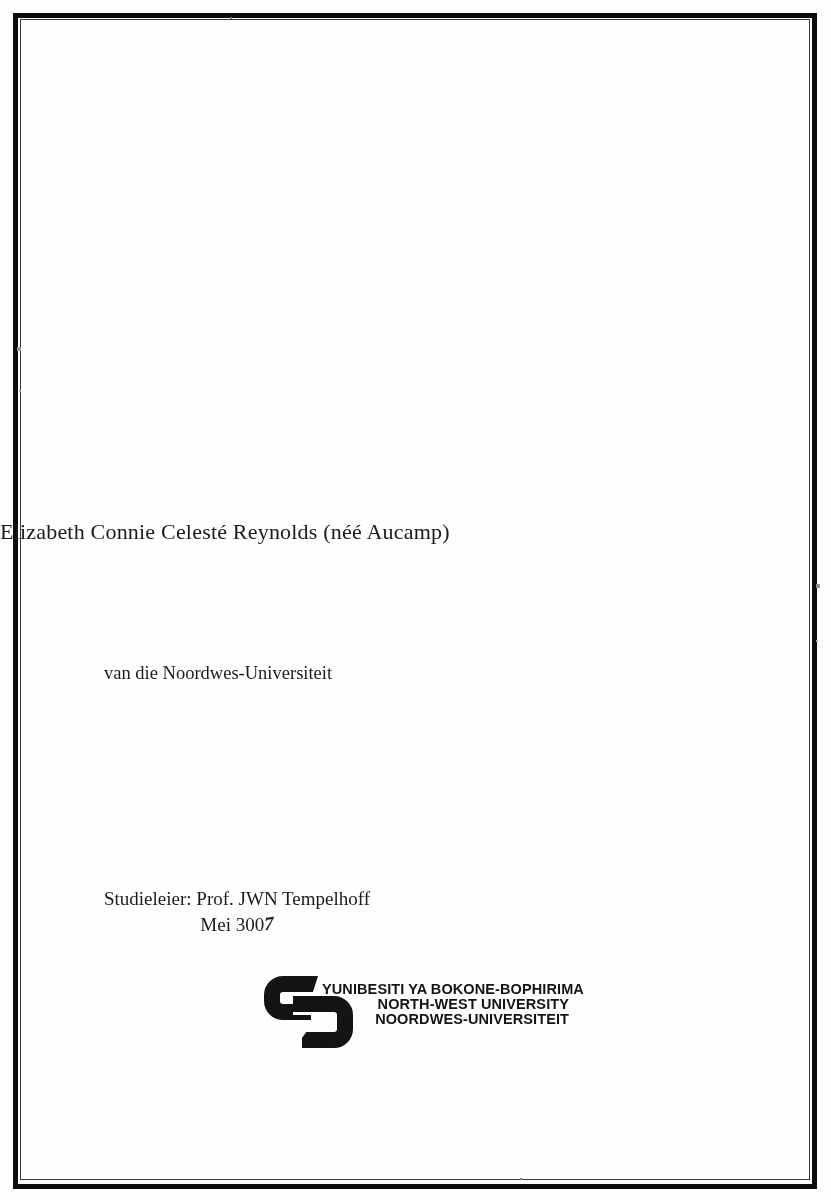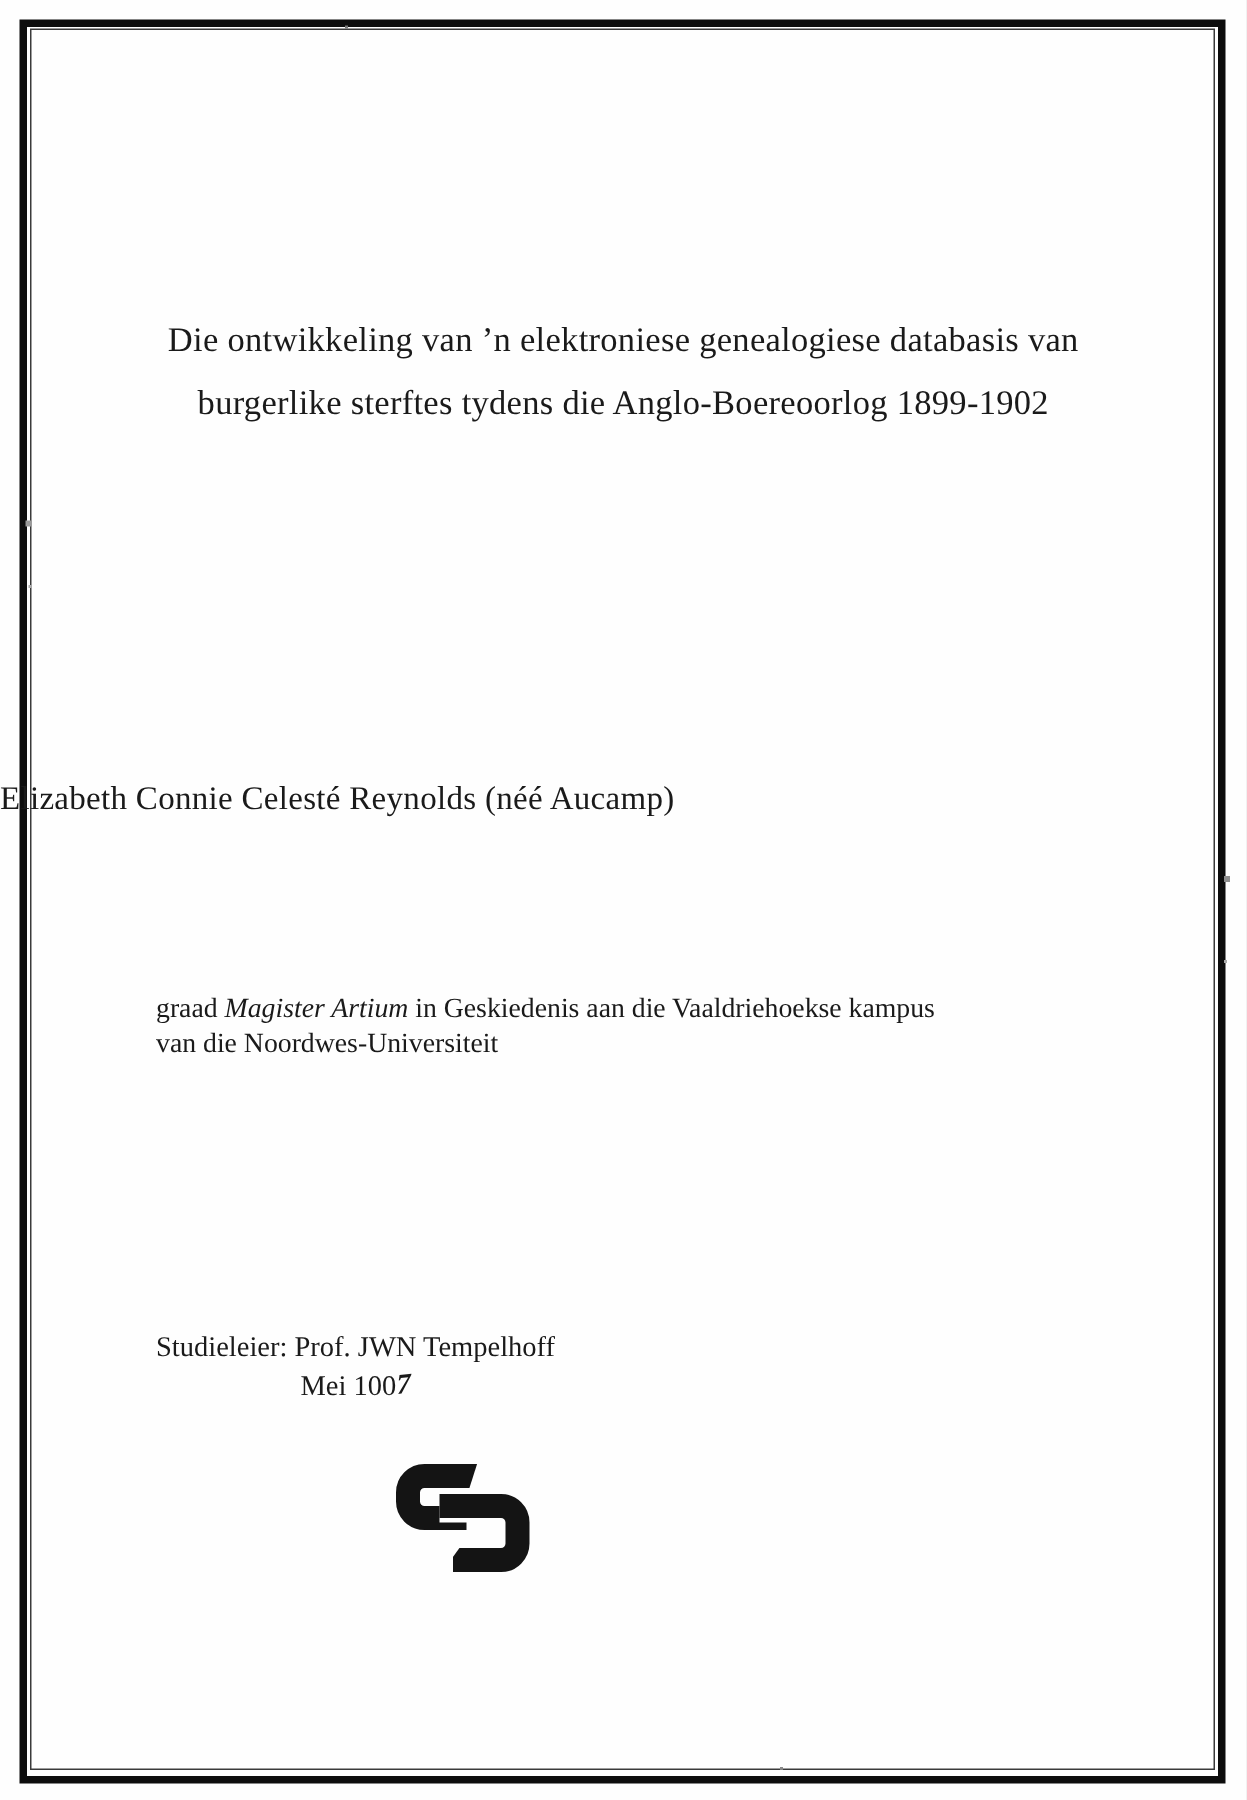--- a/index.html
+++ b/index.html
@@ -112,46 +112,46 @@
 </style>
 </head>
 <body>
 
 <div class="page">
 
   <div class="frame-outer"></div>
   <div class="frame-inner"></div>
   <div class="specks"></div>
 
-  <div class="title-block">
-    <div>Die ontwikkeling van ’n elektroniese genealogiese databasis van</div>
-    <div>burgerlike sterftes tydens die Anglo-Boereoorlog 1899-1902</div>
-  </div>
 
 
   <div class="author-line">Elizabeth Connie Celesté Reynolds (néé Aucamp)</div>
 
   <div class="submission-block">
-    <div><span>graad </span><span class="italic">Magister Artium</span><span> in Geskiedenis aan die Vaaldriehoekse kampus</span></div>
     <div>van die Noordwes-Universiteit</div>
   </div>
 
   <div class="footer-block">
     <div>Studieleier: Prof. JWN Tempelhoff</div>
-    <div><span>Mei 100</span><span class="scan-digit">7</span></div>
+    <div><span>Mei 300</span><span class="scan-digit">7</span></div>
   </div>
 
   <div class="logo-block">
     <svg class="logo-mark" width="102" height="86" viewBox="0 0 102 86" xmlns="http://www.w3.org/2000/svg">
 
       <path d="M 63 16 H 27 A 11 11 0 0 0 16 27 V 33 A 11 11 0 0 0 27 44 H 55" fill="none" stroke="#141414" stroke-width="16" stroke-linecap="butt"></path>
 
       <polygon points="63,5 72,5 72,27 56,27" fill="#fefefe"></polygon>
 
       <path d="M 37 36 H 78 A 11 11 0 0 1 89 47 V 61 A 11 11 0 0 1 78 72 H 46" fill="none" stroke="#fefefe" stroke-width="22" stroke-linecap="butt"></path>
 
       <path d="M 37 36 H 78 A 11 11 0 0 1 89 47 V 61 A 11 11 0 0 1 78 72 H 46" fill="none" stroke="#141414" stroke-width="16" stroke-linecap="butt"></path>
 
       <polygon points="29,63 51,63 38,81 29,81" fill="#fefefe"></polygon>
     </svg>
+    <div class="logo-text">
+      <div>YUNIBESITI YA BOKONE-BOPHIRIMA</div>
+      <div>NORTH-WEST UNIVERSITY</div>
+      <div>NOORDWES-UNIVERSITEIT</div>
+    </div>
   </div>
 
 </div>
 
 </body></html>

